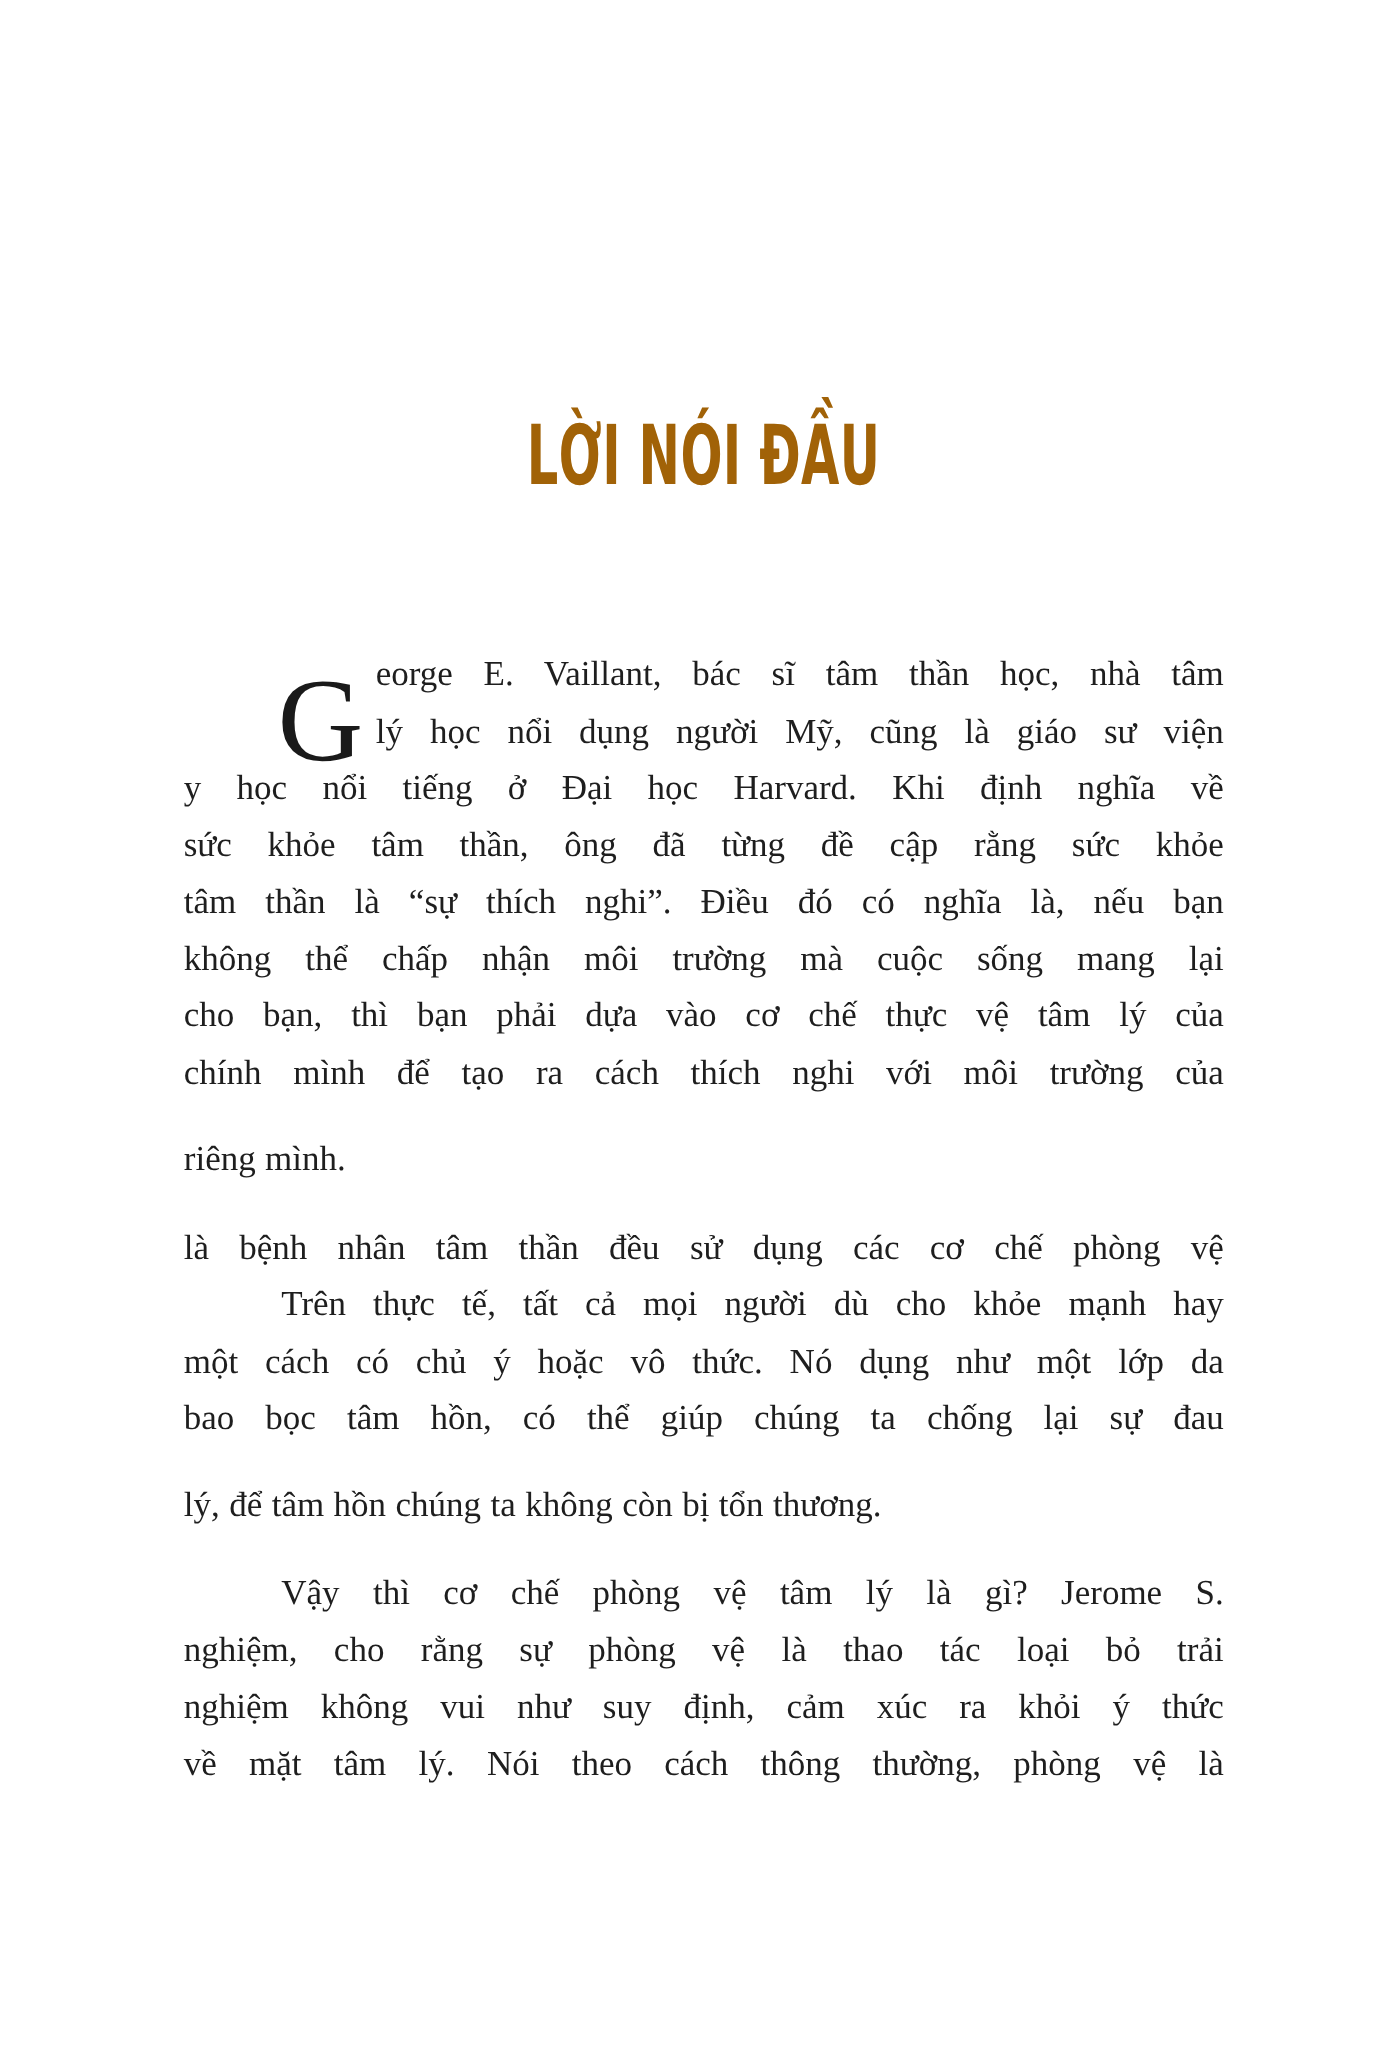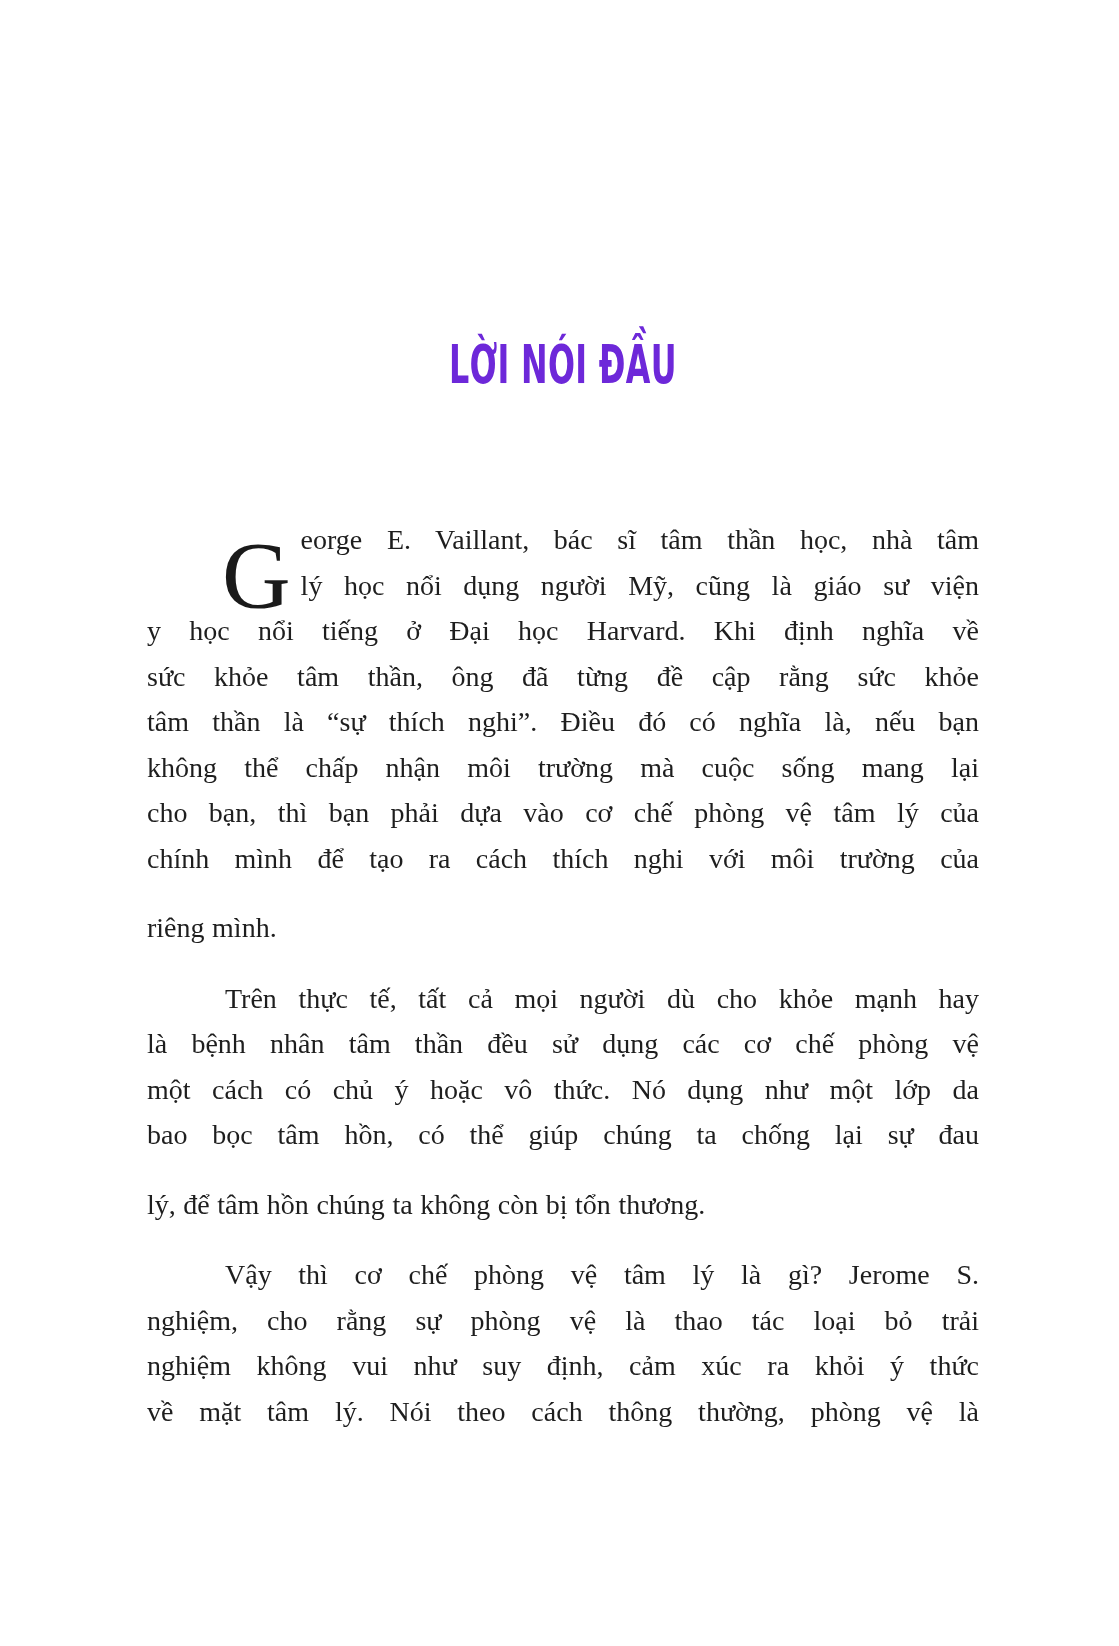--- a/index.html
+++ b/index.html
@@ -17,22 +17,22 @@
   }
   .title {
     margin: 0 0 110px 0;
     height: 85px;
     line-height: 85px;
     display: flex;
     justify-content: center;
     align-items: flex-start;
     font-family: "DejaVu Sans", "Liberation Sans", sans-serif;
     font-weight: 700;
-    font-size: 53px;
-    color: #6d28d9;
+    font-size: 66px;
+    color: #a16207;
     letter-spacing: 0.5px;
     white-space: nowrap;
   }
   .title-inner {
     display: inline-block;
     transform: scaleX(0.60);
     transform-origin: 50% 50%;
   }
   .content { position: relative; }
   .para { margin: 0; padding: 0; }
@@ -72,28 +72,28 @@
   <div class="content">
 
     <div class="para">
       <span class="dropcap">G</span>
       <div class="ln">eorge E. Vaillant, bác sĩ tâm thần học, nhà tâm</div>
       <div class="ln">lý học nổi dụng người Mỹ, cũng là giáo sư viện</div>
       <div class="ln">y học nổi tiếng ở Đại học Harvard. Khi định nghĩa về</div>
       <div class="ln">sức khỏe tâm thần, ông đã từng đề cập rằng sức khỏe</div>
       <div class="ln">tâm thần là “sự thích nghi”. Điều đó có nghĩa là, nếu bạn</div>
       <div class="ln">không thể chấp nhận môi trường mà cuộc sống mang lại</div>
-      <div class="ln">cho bạn, thì bạn phải dựa vào cơ chế phòng vệ tâm lý của</div>
+      <div class="ln">cho bạn, thì bạn phải dựa vào cơ chế thực vệ tâm lý của</div>
       <div class="ln">chính mình để tạo ra cách thích nghi với môi trường của</div>
       <div class="ln last">riêng mình.</div>
     </div>
 
     <div class="para">
+      <div class="ln">là bệnh nhân tâm thần đều sử dụng các cơ chế phòng vệ</div>
       <div class="ln indent">Trên thực tế, tất cả mọi người dù cho khỏe mạnh hay</div>
-      <div class="ln">là bệnh nhân tâm thần đều sử dụng các cơ chế phòng vệ</div>
       <div class="ln">một cách có chủ ý hoặc vô thức. Nó dụng như một lớp da</div>
       <div class="ln">bao bọc tâm hồn, có thể giúp chúng ta chống lại sự đau</div>
       <div class="ln last">lý, để tâm hồn chúng ta không còn bị tổn thương.</div>
     </div>
 
     <div class="para">
       <div class="ln indent">Vậy thì cơ chế phòng vệ tâm lý là gì? Jerome S.</div>
       <div class="ln">nghiệm, cho rằng sự phòng vệ là thao tác loại bỏ trải</div>
       <div class="ln">nghiệm không vui như suy định, cảm xúc ra khỏi ý thức</div>
       <div class="ln">về mặt tâm lý. Nói theo cách thông thường, phòng vệ là</div>

